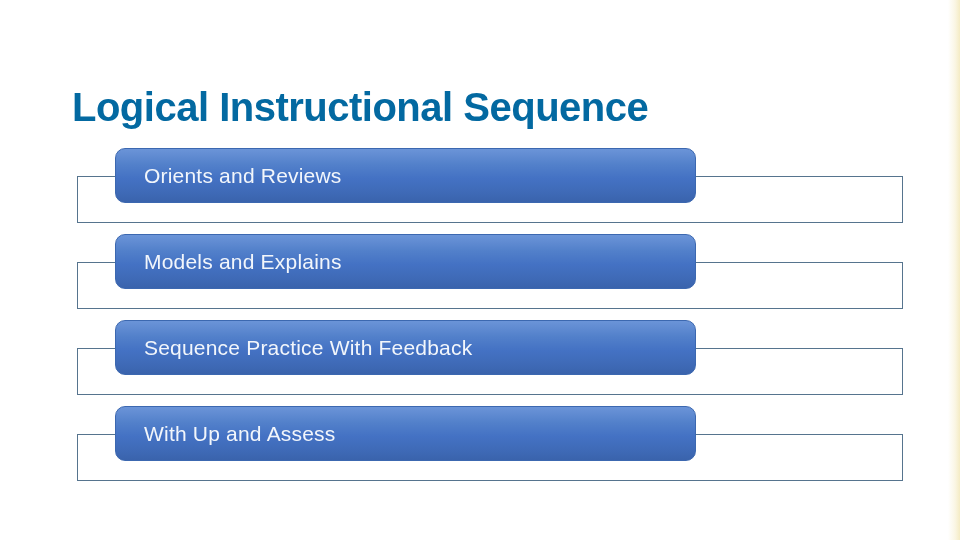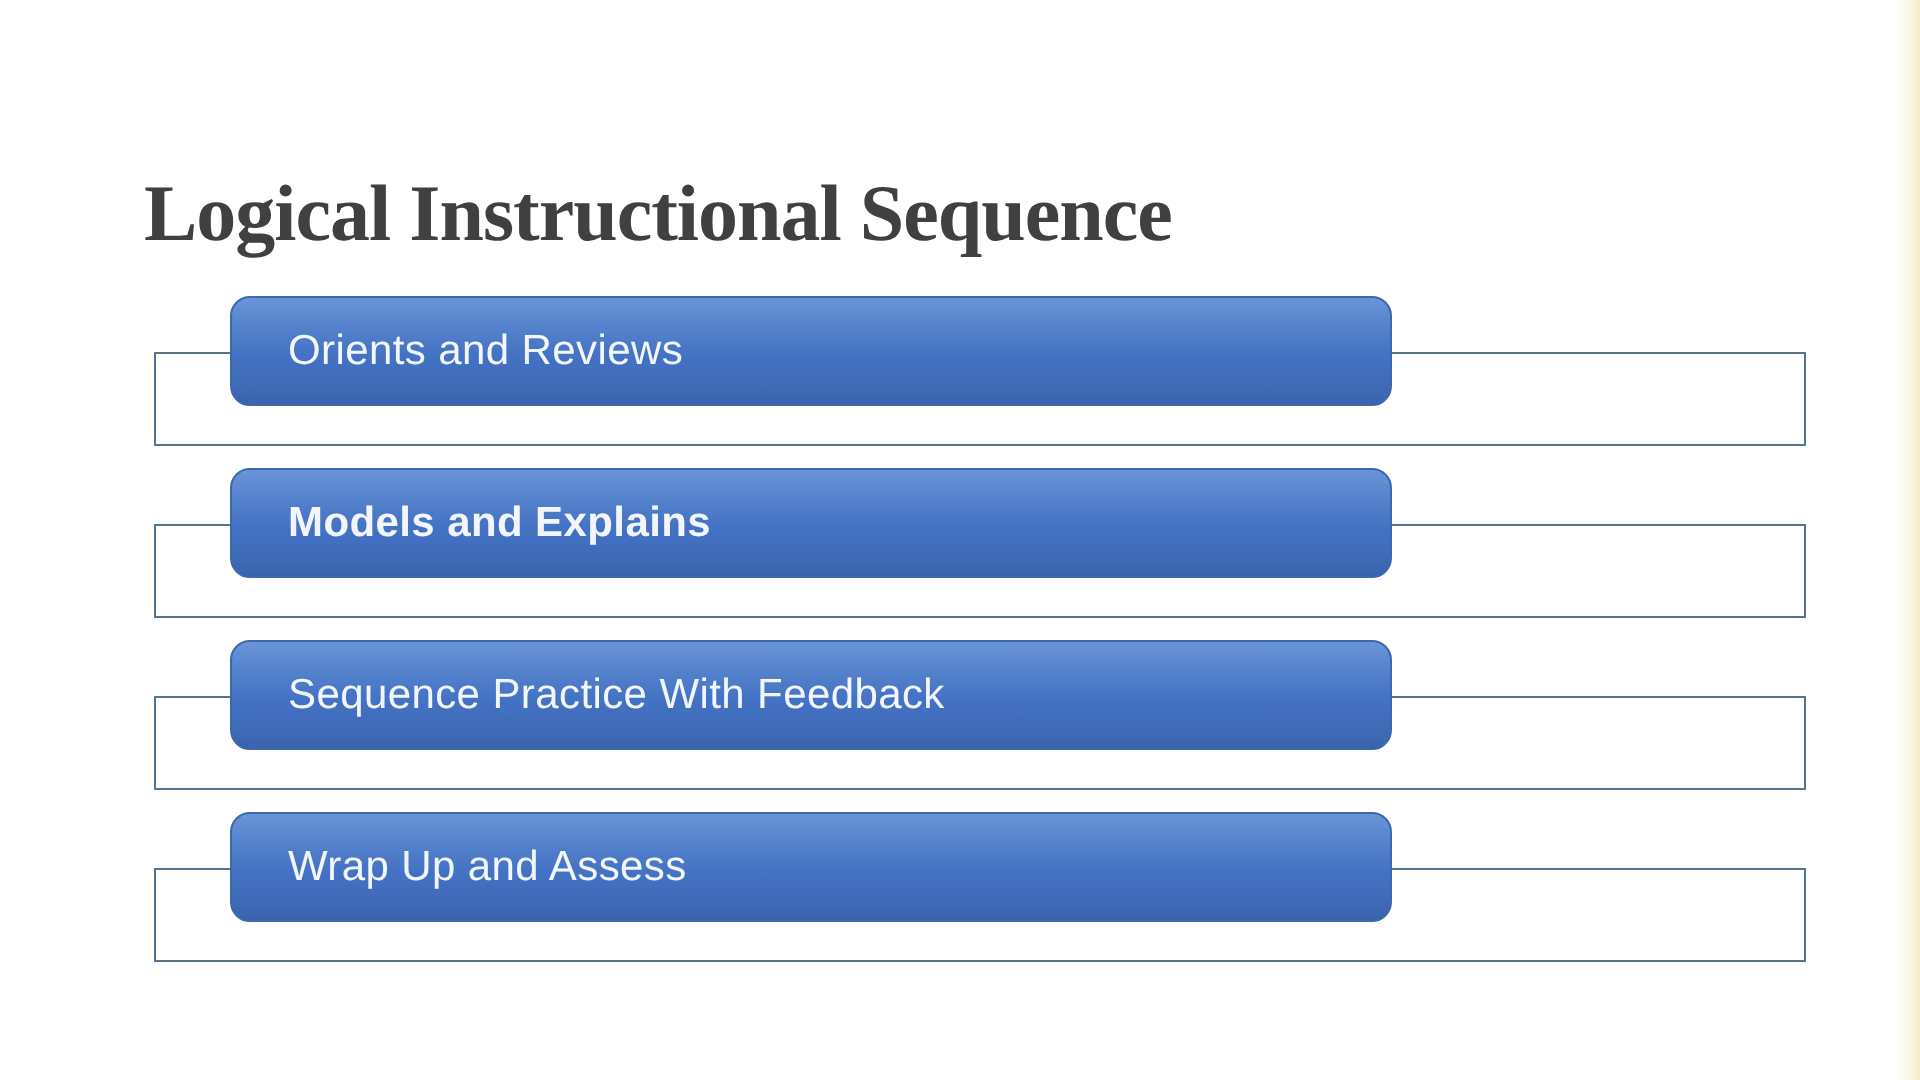--- a/index.html
+++ b/index.html
@@ -9,28 +9,27 @@
     background:#ffffff;
     overflow:hidden;
     font-family:"Liberation Sans", sans-serif;
   }
   .slide-title{
     position:absolute;
     left:72px;top:58px;
     font-size:40px;
     line-height:1.1;
     letter-spacing:-0.5px;
-    color:#404040;
+    color:#0369a1;
     white-space:nowrap;
-    font-family:Liberation Serif, serif;
   }
   .steps{position:absolute;left:0;top:0;width:100%;height:100%;}
   .step{position:absolute;left:0;width:100%;height:64px;}
   .step:nth-child(1){top:148px;}
-  .step:nth-child(2){top:234px;font-weight:bold;}
+  .step:nth-child(2){top:234px;}
   .step:nth-child(3){top:320px;}
   .step:nth-child(4){top:406px;}
   .step-outline{
     position:absolute;
     left:77px;top:28px;
     width:824px;height:45px;
     background:#ffffff;
     border:1.5px solid #56748e;
     z-index:1;
   }
@@ -96,21 +95,21 @@
     <div class="step">
       <div class="step-outline"></div>
       <div class="step-bar">
         <span class="step-label">Sequence Practice With Feedback</span>
       </div>
     </div>
 
     <div class="step">
       <div class="step-outline"></div>
       <div class="step-bar">
-        <span class="step-label">Wrap Up and Assess</span>
+        <span class="step-label">With Up and Assess</span>
       </div>
     </div>
 
   </div>
 
   <div class="right-edge-tint"></div>
 
 </div>
 
 </body></html>

